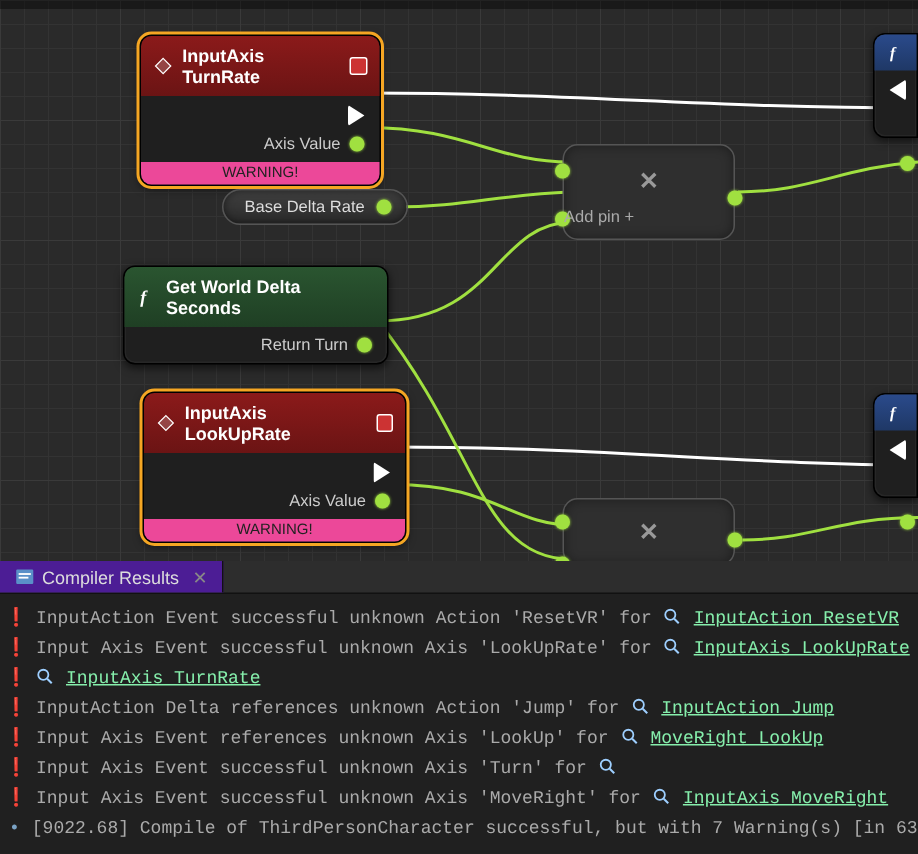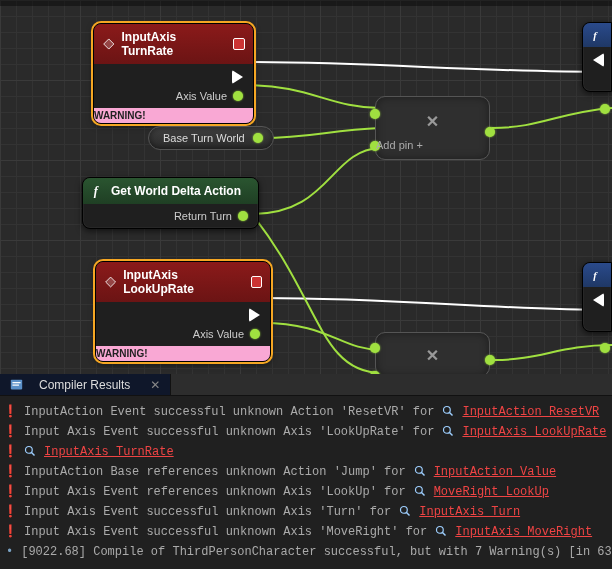--- a/index.html
+++ b/index.html
@@ -61,25 +61,25 @@
   .node-row { display: flex; align-items: center; justify-content: flex-end; gap: 6px; font-size: 11px; color: #ccc; }
   .pin { width: 10px; height: 10px; border-radius: 50%; display: inline-block; }
   .pin.float { background: #a0e040; box-shadow: 0 0 2px #a0e040; }
   .pin.exec {
     width: 0; height: 0; border-style: solid;
     border-width: 7px 0 7px 11px;
     border-color: transparent transparent transparent #fff;
     border-radius: 2px;
   }
   .warning-footer {
-    background: #f9a8d4;
+    background: #ec4899;
     color: #222;
-    text-align: left;
+    text-align: center;
     font-size: 10px;
-    font-weight: bold;
+    font-weight: normal;
     padding: 2px 0;
     border-radius: 0 0 7px 7px;
   }
   .breakpoint {
     width: 12px; height: 12px; background: #cc3333;
     border: 1px solid #fff; border-radius: 2px;
     margin-left: auto;
   }
   
   .varnode {
@@ -126,39 +126,39 @@
   .panel-tabs {
     display: flex;
     align-items: center;
     background: #2d2d2d;
     border-bottom: 1px solid #111;
     height: 22px;
   }
   .panel-tab {
     display: flex;
     align-items: center;
-    gap: 16px;
+    gap: 5px;
     padding: 3px 10px;
     font-size: 12px;
     color: #ddd;
-    background: #0f172a;
+    background: #4c1d95;
     border-right: 1px solid #111;
     height: 100%;
   }
   .panel-tab .close { color: #888; font-size: 12px; margin-left: 4px; }
   .panel-body {
     padding: 6px 6px 4px 6px;
     font-family: "Consolas", "Courier New", monospace;
     font-size: 12px;
     line-height: 20px;
   }
   .msg { display: flex; align-items: center; gap: 8px; white-space: nowrap; }
   .msg .sev { width: 10px; display: flex; justify-content: center; }
   .msg .sev.warn { color: #f5c518; }
-  .msg .link { color: #ef4444; text-decoration: underline; cursor: pointer; }
+  .msg .link { color: #86efac; text-decoration: underline; cursor: pointer; }
   .msg .searchicon svg { vertical-align: -2px; }
   .msg.info .sev { color: #7aa2c4; }
   
   .hdr-icon { width: 14px; height: 14px; }
 </style>
 </head>
 <body>
 
 <div class="graph">
   <div class="graph-top-edge"></div>
@@ -189,30 +189,30 @@
       </div>
       <div class="node-row">
         <span>Axis Value</span>
         <span class="pin float"></span>
       </div>
     </div>
     <div class="warning-footer">WARNING!</div>
   </div>
 
   <div class="varnode" style="left:148px; top:126px;">
-    <span>Base Turn World</span>
+    <span>Base Delta Rate</span>
     <span class="pin float"></span>
   </div>
 
   <div class="node" style="left:82px; top:177px; width:177px;">
     <div class="node-header green">
       <svg class="hdr-icon" viewBox="0 0 16 16">
           <text x="3" y="13" fill="#fff" font-style="italic" font-family="serif" font-size="14">f</text>
         </svg>
-      <span>Get World Delta Action</span>
+      <span>Get World Delta Seconds</span>
     </div>
     <div class="node-body">
       <div class="node-row">
         <span>Return Turn</span>
         <span class="pin float"></span>
       </div>
     </div>
   </div>
 
   <div class="mathnode" style="left:375px; top:96px; width:115px; height:64px;">
@@ -320,44 +320,43 @@
       <div class="msg">
         <span class="sev warn">❗</span>
         <span class="searchicon"><svg width="12" height="12" viewBox="0 0 16 16">
             <circle cx="6.5" cy="6.5" r="4.5" stroke="#9ecfff" stroke-width="1.6" fill="none"></circle>
             <line x1="10" y1="10" x2="14" y2="14" stroke="#9ecfff" stroke-width="1.8"></line>
           </svg></span>
         <span class="link">InputAxis TurnRate</span>
       </div>
       <div class="msg">
         <span class="sev warn">❗</span>
-        <span>InputAction Base references unknown Action 'Jump' for </span>
-        <span class="searchicon"><svg width="12" height="12" viewBox="0 0 16 16">
-            <circle cx="6.5" cy="6.5" r="4.5" stroke="#9ecfff" stroke-width="1.6" fill="none"></circle>
-            <line x1="10" y1="10" x2="14" y2="14" stroke="#9ecfff" stroke-width="1.8"></line>
-          </svg></span>
-        <span class="link">InputAction Value</span>
+        <span>InputAction Delta references unknown Action 'Jump' for </span>
+        <span class="searchicon"><svg width="12" height="12" viewBox="0 0 16 16">
+            <circle cx="6.5" cy="6.5" r="4.5" stroke="#9ecfff" stroke-width="1.6" fill="none"></circle>
+            <line x1="10" y1="10" x2="14" y2="14" stroke="#9ecfff" stroke-width="1.8"></line>
+          </svg></span>
+        <span class="link">InputAction Jump</span>
       </div>
       <div class="msg">
         <span class="sev warn">❗</span>
         <span>Input Axis Event references unknown Axis 'LookUp' for </span>
         <span class="searchicon"><svg width="12" height="12" viewBox="0 0 16 16">
             <circle cx="6.5" cy="6.5" r="4.5" stroke="#9ecfff" stroke-width="1.6" fill="none"></circle>
             <line x1="10" y1="10" x2="14" y2="14" stroke="#9ecfff" stroke-width="1.8"></line>
           </svg></span>
         <span class="link">MoveRight LookUp</span>
       </div>
       <div class="msg">
         <span class="sev warn">❗</span>
         <span>Input Axis Event successful unknown Axis 'Turn' for </span>
         <span class="searchicon"><svg width="12" height="12" viewBox="0 0 16 16">
             <circle cx="6.5" cy="6.5" r="4.5" stroke="#9ecfff" stroke-width="1.6" fill="none"></circle>
             <line x1="10" y1="10" x2="14" y2="14" stroke="#9ecfff" stroke-width="1.8"></line>
           </svg></span>
-        <span class="link">InputAxis Turn</span>
       </div>
       <div class="msg">
         <span class="sev warn">❗</span>
         <span>Input Axis Event successful unknown Axis 'MoveRight' for </span>
         <span class="searchicon"><svg width="12" height="12" viewBox="0 0 16 16">
             <circle cx="6.5" cy="6.5" r="4.5" stroke="#9ecfff" stroke-width="1.6" fill="none"></circle>
             <line x1="10" y1="10" x2="14" y2="14" stroke="#9ecfff" stroke-width="1.8"></line>
           </svg></span>
         <span class="link">InputAxis MoveRight</span>
       </div>

